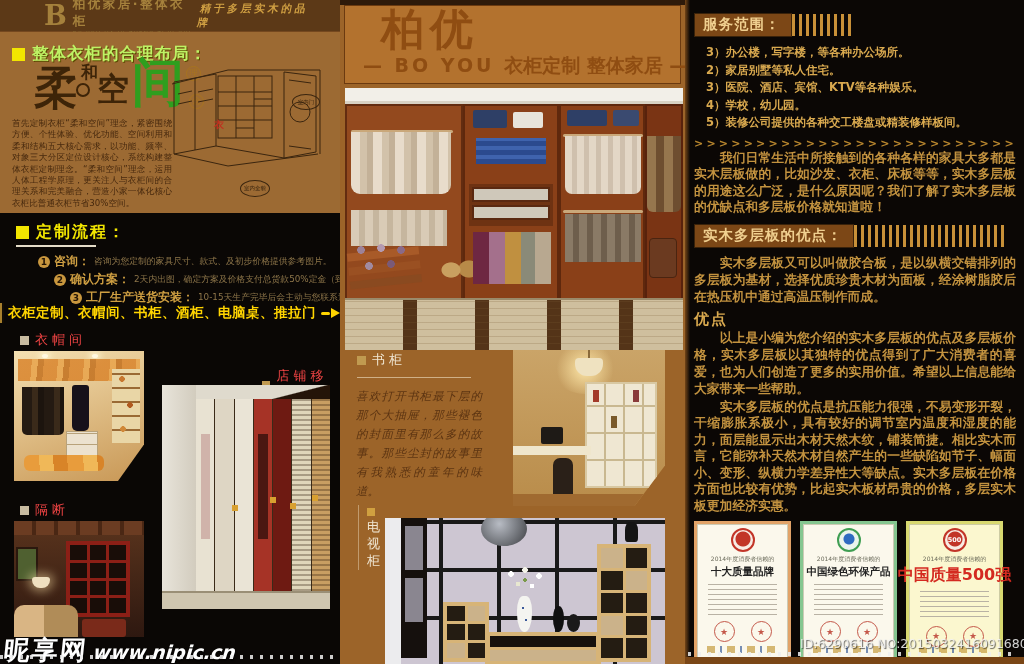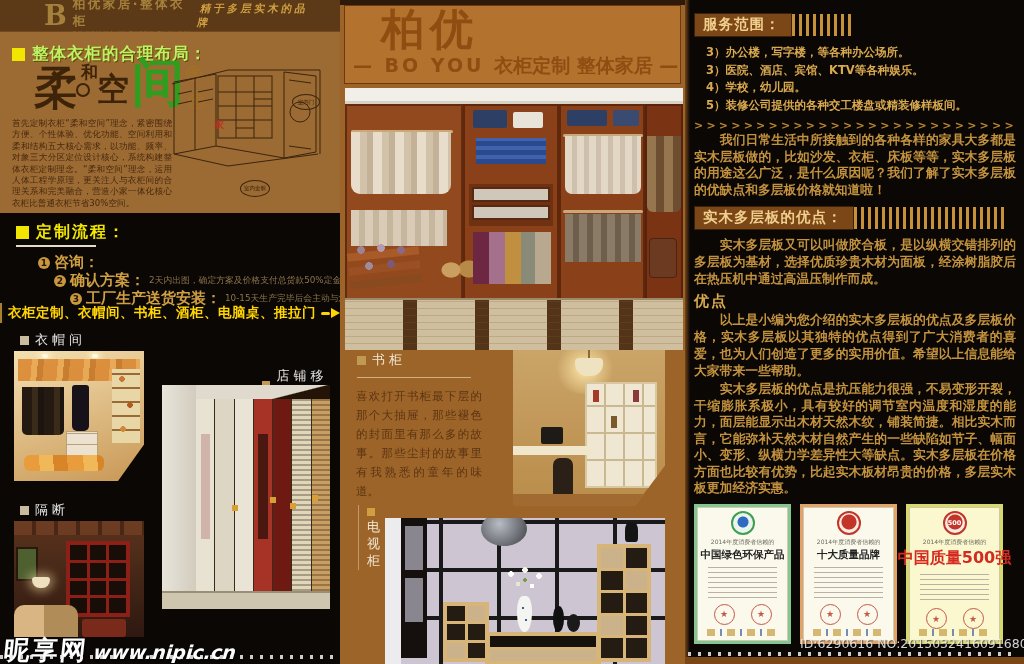--- a/index.html
+++ b/index.html
@@ -42,34 +42,34 @@
   .bub-bot{left:240px;top:148px;width:30px;height:17px;}
   .lp-mark{position:absolute;left:214px;top:86px;font-size:10px;font-weight:bold;color:#c03020;}
 
   .blackzone{left:0;top:213px;width:340px;height:446px;}
   .flow-head{position:absolute;left:16px;top:9px;display:flex;align-items:center;gap:7px;}
   .flow-head span.t{font-size:16px;font-weight:bold;color:#f2e600;letter-spacing:2px;}
   .flow-line{position:absolute;left:16px;top:32px;width:80px;height:2px;background:#e4dcc8;}
   .step{position:absolute;display:flex;align-items:center;gap:4px;white-space:nowrap;}
   .step-num{width:12px;height:12px;border-radius:50%;background:#c9973e;color:#241505;font-size:9px;
             font-weight:bold;display:flex;align-items:center;justify-content:center;flex:none;}
-  .step-label{font-size:15px;font-weight:bold;color:#cf9f42;}
+  .step-label{font-size:12px;font-weight:bold;color:#cf9f42;}
   .step-text{font-size:8.8px;color:#8d7549;}
   .st1{left:38px;top:40px;} .st2{left:54px;top:58px;} .st3{left:70px;top:76px;}
   .banner{position:absolute;left:0;top:90px;width:340px;height:20px;display:flex;align-items:center;}
   .banner-stripes{width:74px;height:20px;background:repeating-linear-gradient(90deg,#a8802e 0 2px,#120c04 2px 5px);}
   .banner-text{margin-left:4px;font-size:13.5px;font-weight:bold;color:#ffd400;letter-spacing:.5px;white-space:nowrap;}
   .banner-arrow{display:flex;align-items:center;margin-left:5px;}
   .banner-arrow .tail{width:9px;height:3px;background:#ffd400;border-radius:2px;}
   .banner-arrow .head{width:0;height:0;border-left:9px solid #ffd400;border-top:5.5px solid transparent;
                       border-bottom:5.5px solid transparent;margin-left:1px;}
   .photo-label{position:absolute;display:flex;align-items:center;gap:6px;}
   .pl-sq{width:9px;height:9px;background:#c8bba0;}
   .pl-sq.gold{background:#c09a50;}
-  .photo-label span.t{font-size:13px;letter-spacing:4px;color:#e5e5e5;}
+  .photo-label span.t{font-size:13px;letter-spacing:4px;color:#ef4444;}
 
   
   .photo-walkin{position:absolute;left:14px;top:138px;width:130px;height:130px;overflow:hidden;
     background:linear-gradient(160deg,#f4e0b2,#c89755);
     clip-path:polygon(0 0,100% 0,100% 72%,80% 100%,0 100%);}
   .pw-light{position:absolute;width:6px;height:4px;border-radius:50%;background:#fff8e0;box-shadow:0 0 6px 3px rgba(255,248,210,.8);}
   .pw-shelf{position:absolute;left:4px;top:8px;width:122px;height:22px;
     background:repeating-linear-gradient(95deg,#d9842c 0 14px,#e8a34a 14px 20px,#c2701e 20px 26px);opacity:.85;}
   .pw-coats{position:absolute;left:8px;top:36px;width:42px;height:48px;
     background:repeating-linear-gradient(90deg,#241a12 0 10px,#3a2a1a 10px 16px,#1c140e 16px 22px);border-radius:0 0 5px 5px;}
@@ -122,21 +122,21 @@
 
   .dots{position:absolute;height:4px;background:repeating-linear-gradient(90deg,#efefef 0 3px,transparent 3px 10px);opacity:.85;}
   .dots-left{left:0;top:655px;width:340px;}
   .dots-right{left:688px;top:652px;width:330px;}
 
   
   .mid-bg{left:340px;top:0;width:345px;height:664px;background:#9c6429;}
   .mid-topstrip{left:340px;top:0;width:345px;height:5px;background:#2e1a0a;}
   .mid-header{left:344px;top:5px;width:337px;height:79px;background:#b3722e;border:1px solid #6b3a10;}
   .mh-title{margin:0 17px 0 36px;font-size:43px;font-weight:bold;color:#8f4d12;line-height:1.1;letter-spacing:6px;}
-  .mh-sub{margin-left:8px;font-size:19px;font-weight:bold;color:#8f4d12;white-space:nowrap;}
+  .mh-sub{margin-left:18px;font-size:19px;font-weight:bold;color:#8f4d12;white-space:nowrap;}
   .mh-sub .en{letter-spacing:3px;}
 
   .photo-main{left:345px;top:88px;width:338px;height:262px;background:#7c3a16;overflow:hidden;}
   .pm-ceiling{position:absolute;left:0;top:0;width:100%;height:16px;background:#f2efe8;border-bottom:3px solid #d8d2c4;}
   .pm-sec{position:absolute;top:16px;height:196px;box-shadow:inset 0 0 0 2px rgba(60,20,5,.55);}
   .pm-s1{left:0;width:118px;background:#93491e;}
   .pm-s2{left:118px;width:96px;background:#8a4018;}
   .pm-s3{left:214px;width:86px;background:#8a4018;}
   .pm-s4{left:300px;width:38px;background:#7a3414;}
   .pm-rod{position:absolute;height:3px;background:#caa87a;border-radius:2px;}
@@ -169,21 +169,21 @@
     background:repeating-linear-gradient(90deg,#8a7a66 0 8px,#6e5e4c 8px 14px);}
   .pm-suits{position:absolute;left:302px;top:48px;width:34px;height:76px;border-radius:0 0 6px 6px;
     background:repeating-linear-gradient(90deg,#96764e 0 9px,#6e4e30 9px 17px);}
   .pm-case{position:absolute;left:304px;top:150px;width:28px;height:40px;background:#6b3a20;border-radius:4px;
     border:1px solid #4a2410;}
   .pm-floor{position:absolute;left:0;bottom:0;width:100%;height:52px;background:#cfbf9e;border-top:2px solid #9a8a6a;
     background-image:repeating-linear-gradient(0deg,transparent 0 6px,rgba(120,90,50,.22) 6px 7px),
                      repeating-linear-gradient(90deg,transparent 0 58px,#543418 58px 72px);}
 
   .mid-book-divider{left:357px;top:377px;width:114px;height:1px;background:rgba(250,238,214,.55);}
-  .mid-book-para{left:356px;top:387px;width:126px;font-size:11.5px;line-height:19px;color:#5c3412;text-align:justify;}
+  .mid-book-para{left:356px;top:387px;width:126px;font-size:11.5px;line-height:19px;color:#5c3412;text-align:justify;font-style:italic;}
   .label-white span.t{color:#f0e6d2;}
   .photo-book{left:513px;top:350px;width:152px;height:156px;overflow:hidden;
     background:linear-gradient(#caa468,#b98c4a);clip-path:polygon(0 0,100% 0,100% 74%,80% 100%,0 100%);}
   .bp-glow{position:absolute;left:40px;top:-6px;width:64px;height:50px;border-radius:50%;
     background:radial-gradient(circle,rgba(255,233,170,.95),rgba(255,233,170,0) 70%);}
   .bp-lamp{position:absolute;left:62px;top:8px;width:28px;height:18px;background:#efe2c0;border-radius:4px 4px 12px 12px;}
   .bp-cord{position:absolute;left:75px;top:0;width:2px;height:10px;background:#8a6a3a;}
   .bp-case{position:absolute;left:72px;top:32px;width:72px;height:106px;background:#efe7d2;
     background-image:repeating-linear-gradient(90deg,transparent 0 17px,#c9b890 17px 19px),
                      repeating-linear-gradient(0deg,transparent 0 25px,#c9b890 25px 27px);
@@ -327,20 +327,21 @@
   <div class="abs blackzone">
     <div class="flow-head">
       <span class="sq-y"></span>
       <span class="t">定制流程：</span>
     </div>
     <div class="flow-line"></div>
 
     <div class="step st1">
       <span class="step-num">1</span>
       <span class="step-label">咨询：</span>
+      <span class="step-text">咨询为您定制的家具尺寸、款式、及初步价格提供参考图片。</span>
     </div>
     <div class="step st2">
       <span class="step-num">2</span>
       <span class="step-label">确认方案：</span>
       <span class="step-text">2天内出图，确定方案及价格支付总货款50%定金（到账）。</span>
     </div>
     <div class="step st3">
       <span class="step-num">3</span>
       <span class="step-label">工厂生产送货安装：</span>
       <span class="step-text">10-15天生产完毕后会主动与您联系送货安装时间。</span>
@@ -540,62 +541,63 @@
   <div class="abs right-bg"></div>
   <div class="abs right-edge"></div>
 
   <div class="abs right-col">
     <div class="rc-bar">
       <span class="rc-bar-label">服务范围：</span>
       <span class="rc-bar-stripes" style="width:62px;"></span>
     </div>
     <div class="rc-services">
       <div>3）办公楼，写字楼，等各种办公场所。</div>
+      <div>2）家居别墅等私人住宅。</div>
       <div>3）医院、酒店、宾馆、KTV等各种娱乐。</div>
       <div>4）学校，幼儿园。</div>
       <div>5）装修公司提供的各种交工楼盘或精装修样板间。</div>
     </div>
     <div class="rc-arrows">&gt;&gt;&gt;&gt;&gt;&gt;&gt;&gt;&gt;&gt;&gt;&gt;&gt;&gt;&gt;&gt;&gt;&gt;&gt;&gt;&gt;&gt;&gt;&gt;&gt;&gt;&gt;&gt;&gt;&gt;&gt;&gt;</div>
     <div class="rc-para rc-intro">　　我们日常生活中所接触到的各种各样的家具大多都是实木层板做的，比如沙发、衣柜、床板等等，实木多层板的用途这么广泛，是什么原因呢？我们了解了实木多层板的优缺点和多层板价格就知道啦！</div>
     <div class="rc-bar rc-bar2">
       <span class="rc-bar-label">实木多层板的优点：</span>
       <span class="rc-bar-stripes" style="width:150px;"></span>
     </div>
     <div class="rc-para rc-def">　　实木多层板又可以叫做胶合板，是以纵横交错排列的多层板为基材，选择优质珍贵木材为面板，经涂树脂胶后在热压机中通过高温压制作而成。</div>
     <div class="rc-sub">优点</div>
     <div class="rc-para rc-summary">　　以上是小编为您介绍的实木多层板的优点及多层板价格，实木多层板以其独特的优点得到了广大消费者的喜爱，也为人们创造了更多的实用价值。希望以上信息能给大家带来一些帮助。</div>
     <div class="rc-para rc-detail">　　实木多层板的优点是抗压能力很强，不易变形开裂，干缩膨胀系极小，具有较好的调节室内温度和湿度的能力，面层能显示出木材天然木纹，铺装简捷。相比实木而言，它能弥补天然木材自然产生的一些缺陷如节子、幅面小、变形、纵横力学差异性大等缺点。实木多层板在价格方面也比较有优势，比起实木板材昂贵的价格，多层实木板更加经济实惠。</div>
 
     <div class="rc-certs">
+      <div class="cert cert-orange">
+        <span class="cert-seal seal-red">
+            <span class="seal-text"></span>
+          </span>
+        <span class="cert-year">2014年度消费者信赖的</span>
+        <span class="cert-title">十大质量品牌</span>
+        <span class="cert-lines"></span>
+        <span class="cert-stamps">
+            <span class="stamp"></span>
+            <span class="stamp"></span>
+          </span>
+        <span class="cert-sign"></span>
+      </div>
       <div class="cert cert-green">
         <span class="cert-seal seal-green">
             <span class="seal-text"></span>
           </span>
         <span class="cert-year">2014年度消费者信赖的</span>
         <span class="cert-title">中国绿色环保产品</span>
         <span class="cert-lines"></span>
         <span class="cert-stamps">
             <span class="stamp"></span>
             <span class="stamp"></span>
           </span>
         <span class="cert-sign"></span>
       </div>
-      <div class="cert cert-orange">
-        <span class="cert-seal seal-red">
-            <span class="seal-text"></span>
-          </span>
-        <span class="cert-year">2014年度消费者信赖的</span>
-        <span class="cert-title">十大质量品牌</span>
-        <span class="cert-lines"></span>
-        <span class="cert-stamps">
-            <span class="stamp"></span>
-            <span class="stamp"></span>
-          </span>
-        <span class="cert-sign"></span>
-      </div>
       <div class="cert cert-red">
         <span class="cert-seal seal-red">
             <span class="seal-text">500</span>
           </span>
         <span class="cert-year">2014年度消费者信赖的</span>
         <span class="cert-title">中国质量500强</span>
         <span class="cert-lines"></span>
         <span class="cert-stamps">
             <span class="stamp"></span>
             <span class="stamp"></span>

